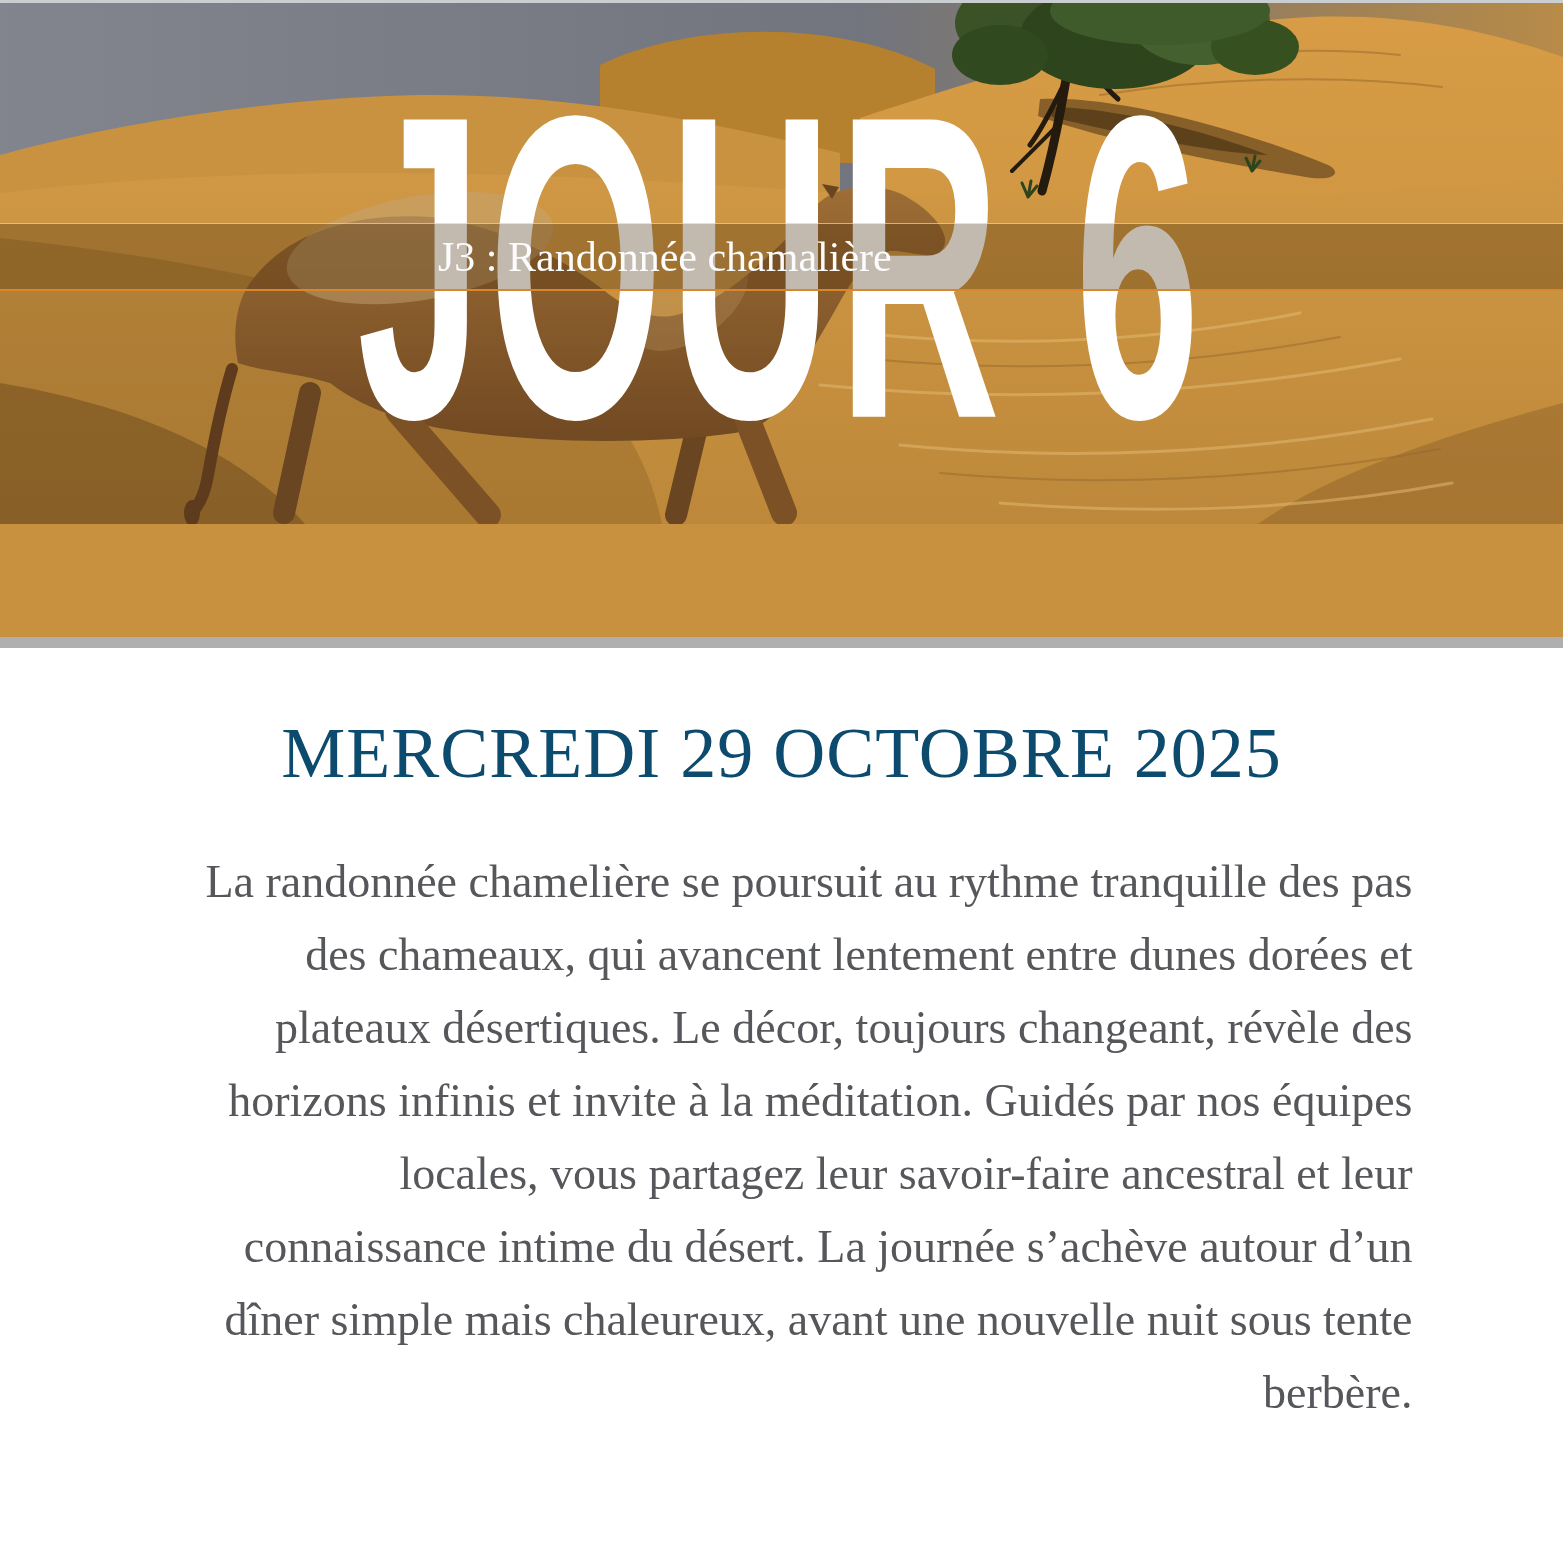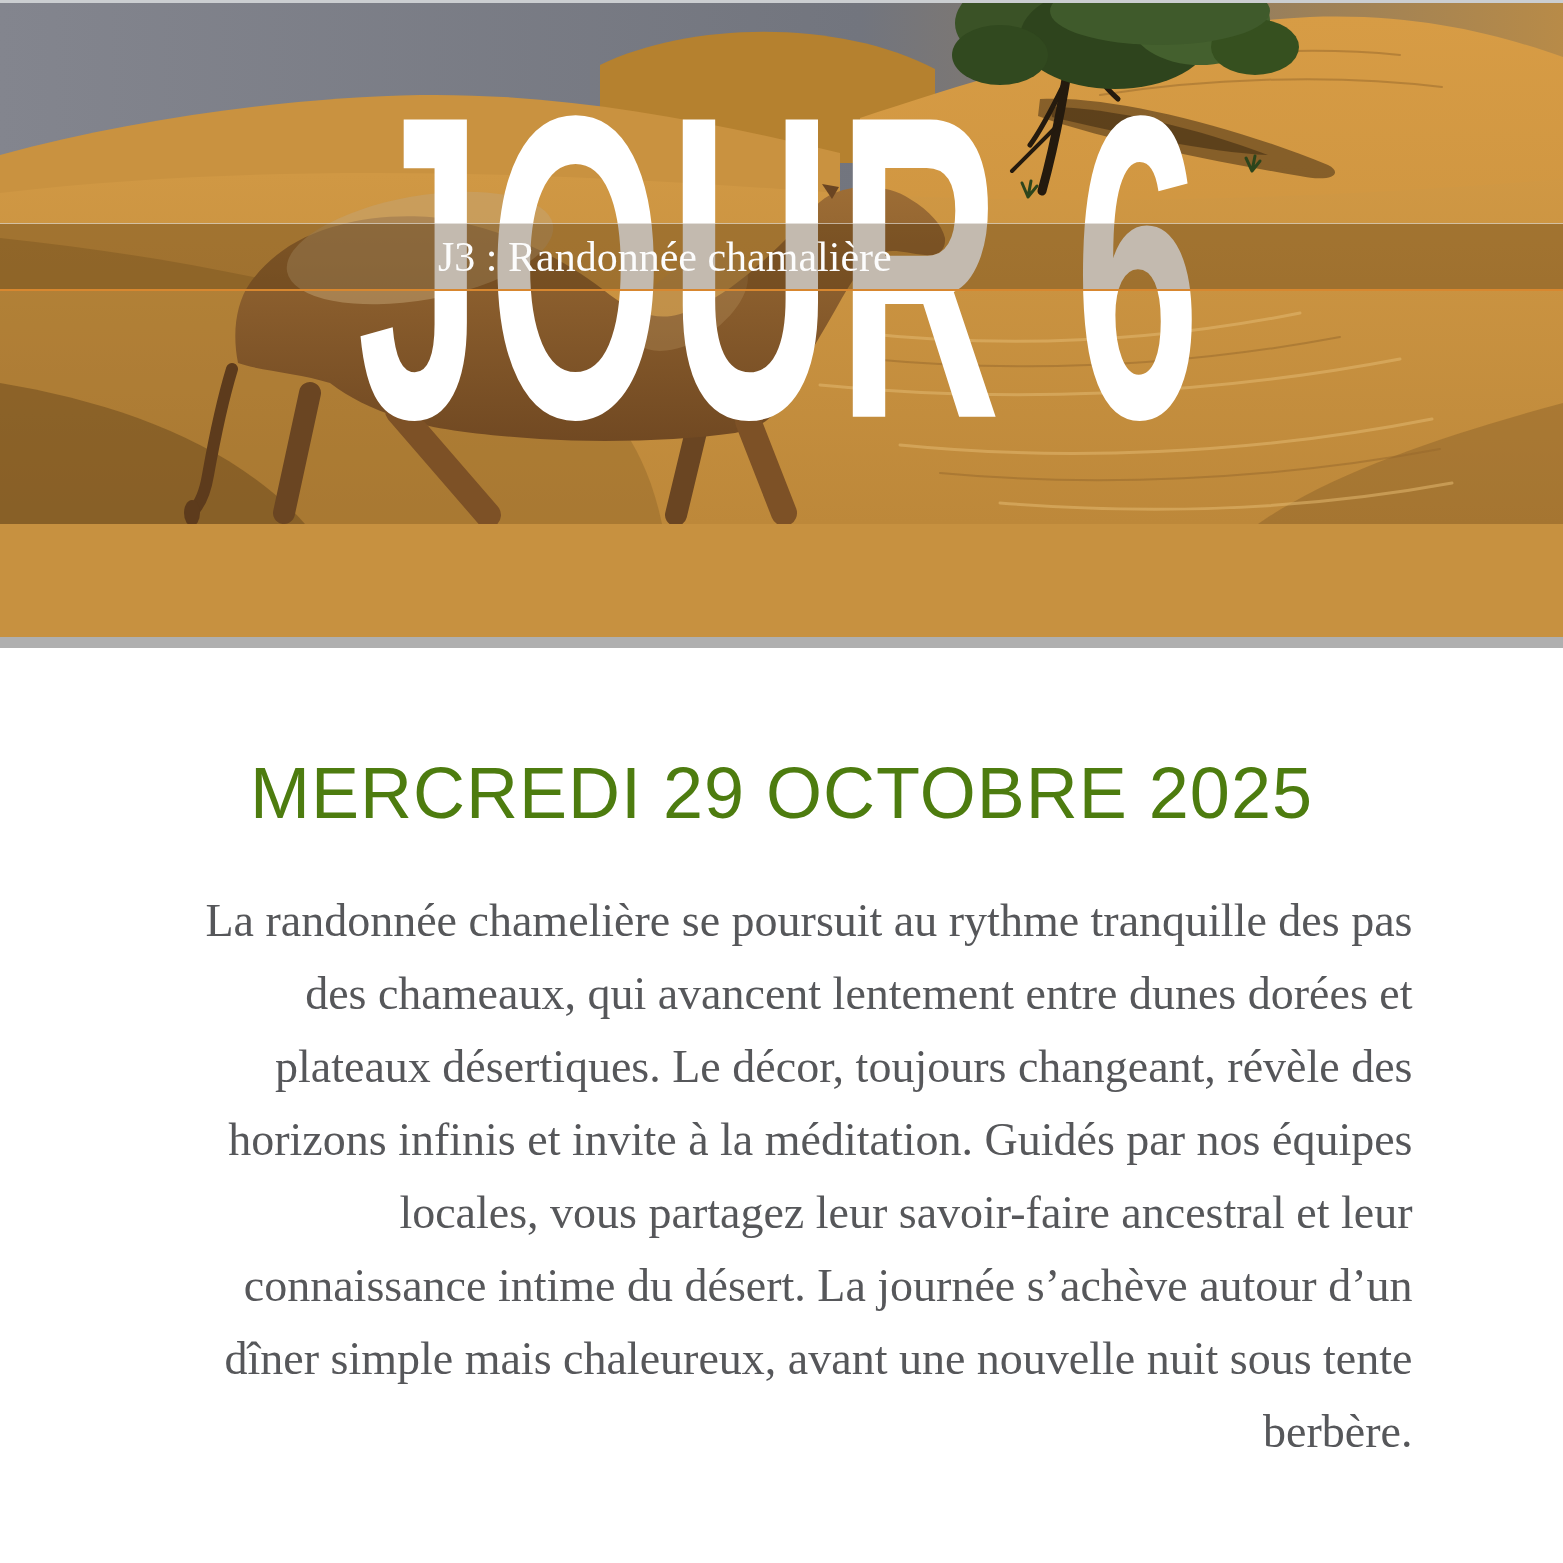--- a/index.html
+++ b/index.html
@@ -27,22 +27,22 @@
     display:flex;align-items:center;
   }
   .subtitle{
     padding-left:438px;font-family:"Liberation Serif",serif;
     font-size:42px;color:#fcfcfc;white-space:nowrap;
   }
   .divider{width:100%;height:11px;background:#afafaf;}
   
   .content{text-align:center;}
   .date-heading{
-    margin:104px 0 0;font-family:Liberation Sans, sans-serif;
-    font-size:72px;font-weight:normal;letter-spacing:1px;color:#4d7c0f;white-space:nowrap;
+    margin:64px 0 0;font-family:Liberation Serif, serif;
+    font-size:72px;font-weight:normal;letter-spacing:1px;color:#0c4a6e;white-space:nowrap;
   }
   .description{
     max-width:1262px;margin:50px auto 0;
     font-family:"Liberation Serif",serif;font-size:46px;line-height:73px;
     color:#56575a;text-align:right;
   }
 </style>
 </head>
 <body>
 

